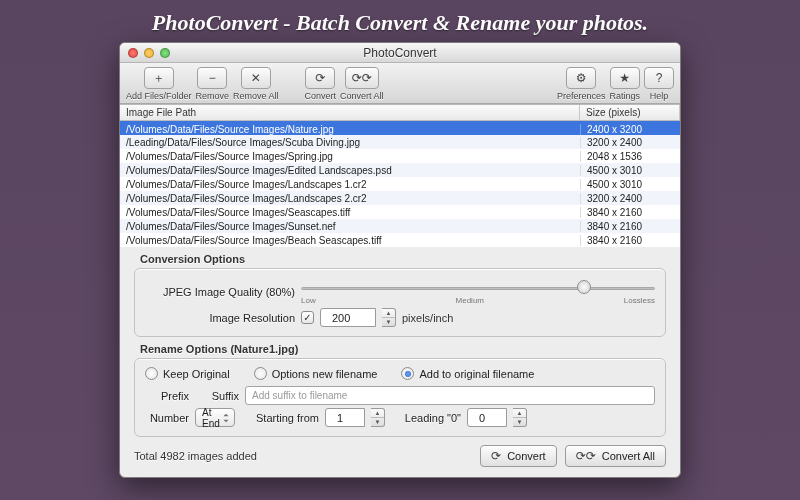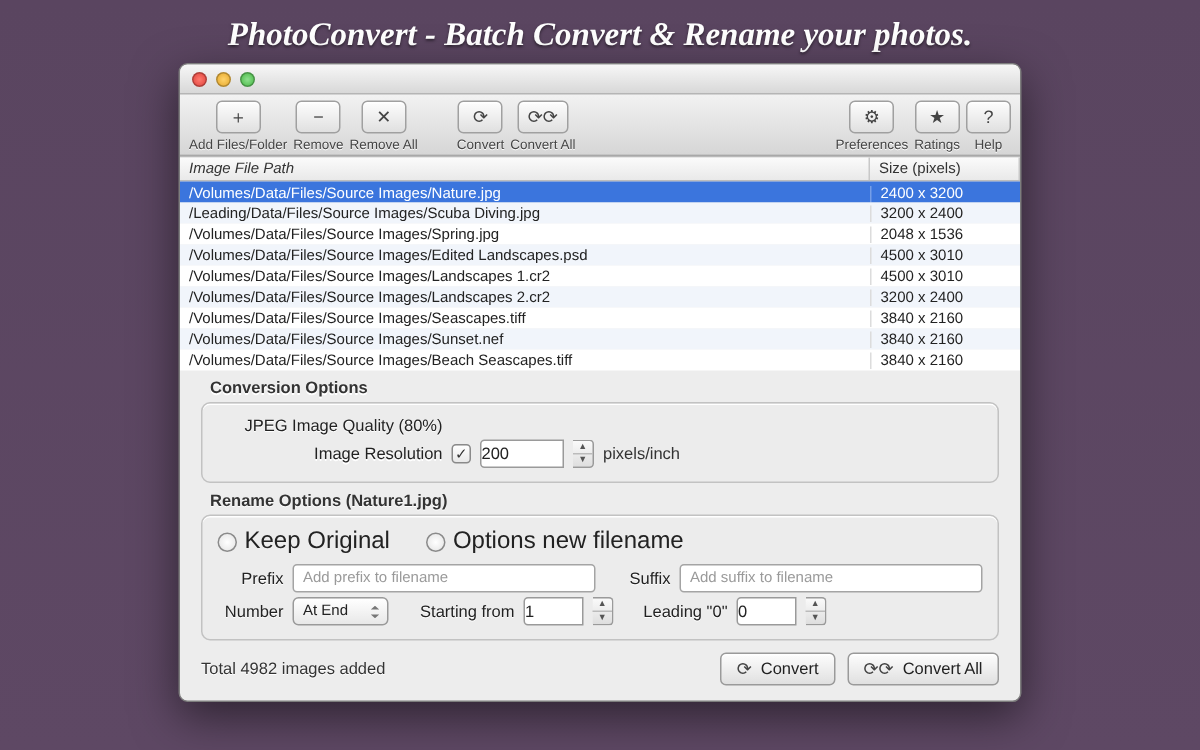--- a/index.html
+++ b/index.html
@@ -47,21 +47,21 @@
     box-shadow: inset 0 1px 0 #fff;
     cursor:pointer;
   }
   .tlabel{font-size:9px;color:#444;margin-top:2px;text-shadow:0 1px 0 #fff;}
   .ico{font-size:12px;line-height:1;color:#444;}
   .table {
     border-top:1px solid #b9b9b9;
   }
   .thead { display:flex; background:linear-gradient(#fbfbfb,#e9e9e9); border-bottom:1px solid #bcbcbc;}
   .th { padding:2px 6px; font-size:10px; color:#333; border-right:1px solid #c8c8c8;}
-  .th.path{flex:1;font-style:italic;} .th.size{width:100px;}
+  .th.path{flex:1;} .th.size{width:100px;}
   .tbody{}
   .tr{display:flex;font-size:10px;height:14px;align-items:center;}
   .tr:nth-child(even){background:#f1f5fb;}
   .tr:nth-child(odd){background:#fff;}
   .tr.sel{background:#3b75dd !important;color:#fff;align-items:flex-end;}
   .td.path{flex:1;padding:0 6px;white-space:nowrap;overflow:hidden;}
   .td.size{width:100px;padding:0 6px;border-left:1px solid #dcdcdc;margin-left:13px;}
   .tr.sel .td.size{border-left-color:rgba(255,255,255,.3);}
   .panel{padding:6px 14px 0;border-radius:29px;}
   .grouplbl{font-size:11px;font-weight:700;color:#333;margin:0 0 3px 6px;text-shadow:0 1px 0 #fff;}
@@ -82,62 +82,63 @@
     transform:scale(.7);
   }
   .slider{flex:1;display:flex;align-items:center;position:relative;height:20px;}
   .track{flex:1;height:3px;background:#bfbfbf;border-radius:2px;border:1px solid #a8a8a8;}
   .thumb{position:absolute;top:2px;width:14px;height:14px;border-radius:50%;
     background:radial-gradient(#fbfbfb,#cfcfcf);border:1px solid #8c8c8c;}
   .sliderlabels{display:flex;justify-content:space-between;font-size:8px;color:#777;margin-top:-2px;}
   .chk{width:13px;height:13px;border:1px solid #8a8a8a;border-radius:3px;
     background:linear-gradient(#fff,#e8e8e8);display:flex;align-items:center;justify-content:center;font-size:10px;color:#333;}
   .numfield{width:56px;height:19px;border:1px solid #9a9a9a;border-radius:3px 0 0 3px;
-    background:#fff;display:flex;align-items:center;padding:0 0;font-size:11px;}
+    background:#fff;display:flex;align-items:center;padding:0 11px;font-size:11px;}
   .step{width:14px;height:19px;border:1px solid #9a9a9a;border-left:none;border-radius:0 3px 3px 0;
     background:linear-gradient(#fafafa,#dedede);display:flex;flex-direction:column;}
   .step div{flex:1;display:flex;align-items:center;justify-content:center;font-size:6px;color:#555;}
   .step div:first-child{border-bottom:1px solid #bbb;}
   .unit{font-size:11px;color:#333;}
   .radio{width:13px;height:13px;border:1px solid #8a8a8a;border-radius:50%;
     background:radial-gradient(#fff,#e3e3e3);display:flex;align-items:center;justify-content:center;}
   .radio.on::after{content:"";width:6px;height:6px;border-radius:50%;
     background:radial-gradient(#6faaf5,#2a63c6);}
   .field{flex:1;height:19px;border:1px solid #a4a4a4;border-radius:3px;background:#fff;
     display:flex;align-items:center;padding:0 6px;font-size:10px;color:#9a9a9a;}
-  .smallsel{width:64px;height:19px;border:1px solid #9a9a9a;border-radius:4px;
+  .smallsel{width:40px;height:19px;border:1px solid #9a9a9a;border-radius:4px;
     background:linear-gradient(#fff,#e8e8e8);display:flex;align-items:center;padding:0 16px 0 6px;
     font-size:10px;position:relative;}
   .smallsel::after{content:"";position:absolute;right:4px;top:3px;width:8px;height:12px;
     clip-path:polygon(50% 0,100% 30%,0 30%,50% 0,0 70%,100% 70%,50% 100%,0 70%);
     background:#777;transform:scale(.7);}
   .footer{display:flex;align-items:center;padding:8px 14px 10px;gap:8px;}
   .status{font-size:11px;color:#333;text-shadow:0 1px 0 #fff;}
   .btn{
     height:22px;padding:0 10px;border:1px solid #9a9a9a;border-radius:4px;
     background:linear-gradient(#fdfdfd,#e0e0e0);display:flex;align-items:center;gap:6px;
     font-size:11px;box-shadow:inset 0 1px 0 #fff;cursor:pointer;
   }
   .spacer{flex:1;}
   .radiorow{display:flex;gap:24px;align-items:center;margin:2px 0 6px;}
-  .radiolbl{font-size:16px;display:flex;align-items:center;gap:5px;}
+  .radiolbl{font-size:11px;display:flex;align-items:center;gap:5px;}
 </style>
 </head>
 <body>
 
 <div class="tagline">PhotoConvert - Batch Convert &amp; Rename your photos.</div>
 
 <div class="window">
 
   <div class="titlebar">
     <div class="traffic">
       <div class="tl r"></div>
       <div class="tl y"></div>
       <div class="tl g"></div>
     </div>
+    <div class="wtitle">PhotoConvert</div>
   </div>
 
   <div class="toolbar">
     <div class="tgroup">
       <div class="tbtn">
           <span class="ico">＋</span>
         </div>
       <div class="tlabel">Add Files/Folder</div>
     </div>
     <div class="tgroup">
@@ -227,20 +228,31 @@
           <div class="td size">3840 x 2160</div>
         </div>
       </div>
   </div>
 
   <div class="panel">
     <div class="grouplbl">Conversion Options</div>
     <div class="groupbox">
       <div class="row">
         <div class="lbl c1">JPEG Image Quality (80%)</div>
+        <div style="flex:1">
+          <div class="slider">
+            <div class="track"></div>
+            <div class="thumb" id="qthumb" style="left: calc(80% - 7px);"></div>
+          </div>
+          <div class="sliderlabels">
+            <span>Low</span>
+            <span>Medium</span>
+            <span>Lossless</span>
+          </div>
+        </div>
       </div>
       <div class="row">
         <div class="lbl c1">Image Resolution</div>
         <div class="chk">✓</div>
         <div class="numfield">
             <span>200</span>
           </div>
         <div class="step">
             <div>▲</div>
             <div>▼</div>
@@ -255,24 +267,27 @@
     <div class="groupbox">
       <div class="radiorow">
         <label class="radiolbl">
             <span class="radio" id="r-keep"></span>
             <span>Keep Original</span>
           </label>
         <label class="radiolbl">
             <span class="radio" id="r-new"></span>
             <span>Options new filename</span>
           </label>
+        <label class="radiolbl">
+            <span class="radio on" id="r-add"></span>
+            <span>Add to original filename</span>
+          </label>
       </div>
       <div class="row">
         <div class="lbl" style="width:44px">Prefix</div>
-        <div class="field">Add prefix to filename</div>
         <div class="lbl" style="width:44px">Suffix</div>
         <div class="field">Add suffix to filename</div>
       </div>
       <div class="row">
         <div class="lbl" style="width:44px">Number</div>
         <div class="smallsel">
             <span>At End</span>
           </div>
         <div class="lbl" style="width:78px">Starting from</div>
         <div class="numfield" style="width:40px">

